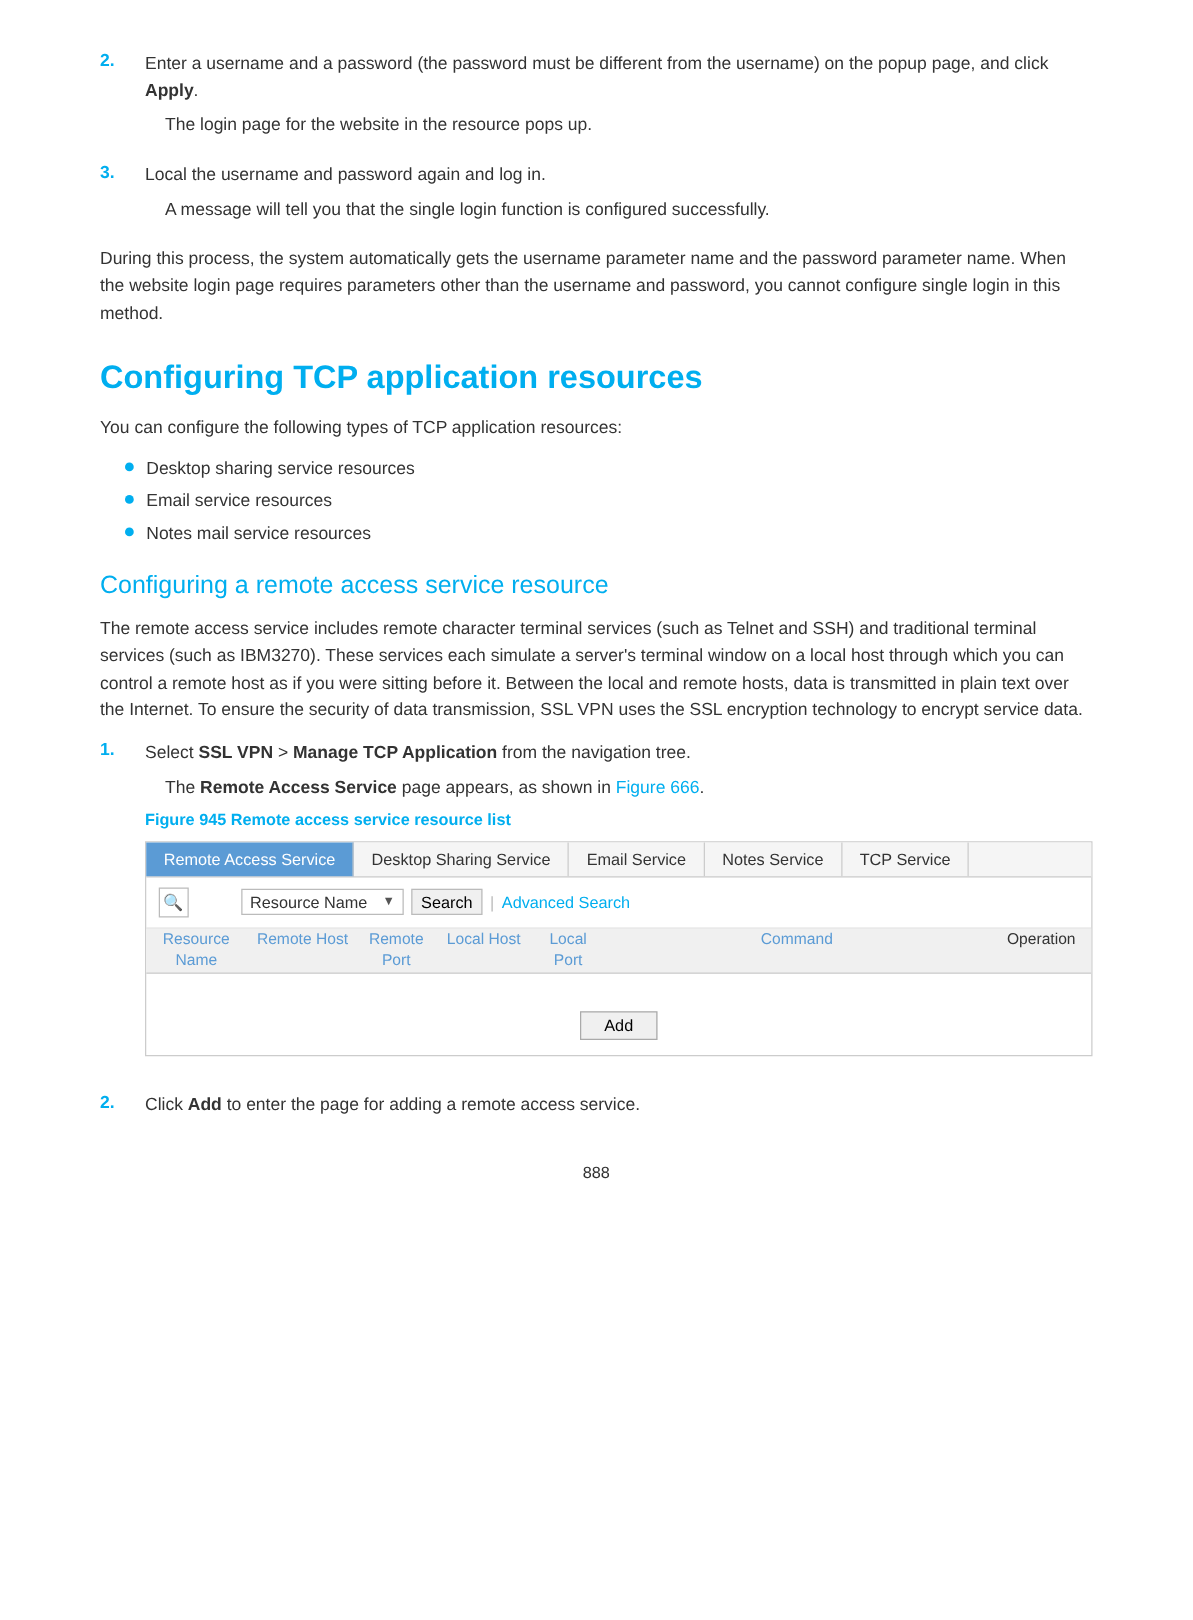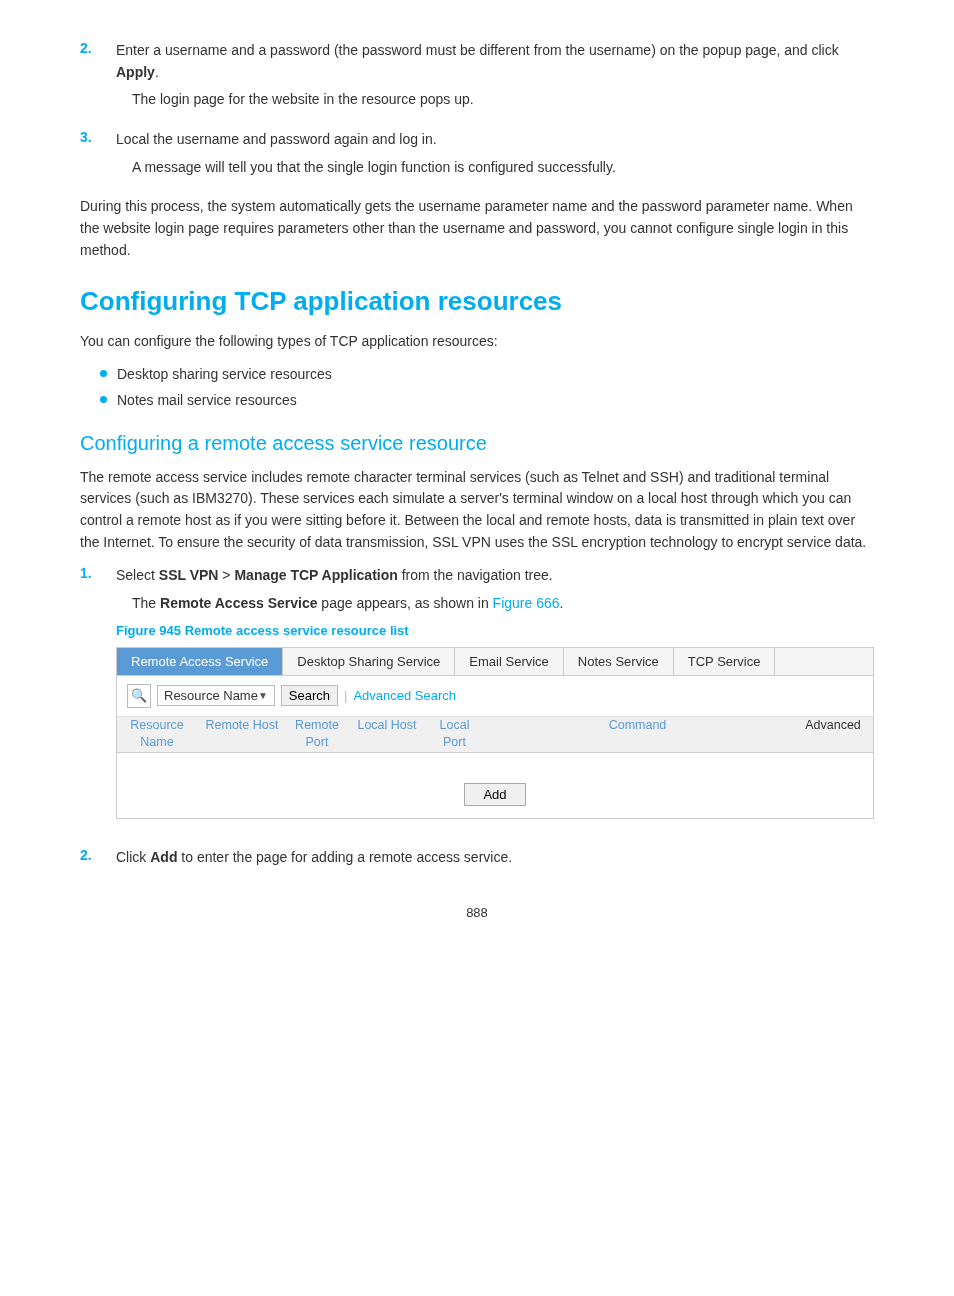--- a/index.html
+++ b/index.html
@@ -126,21 +126,22 @@
       font-size: 13px;
     }
     .search-dropdown {
       display: flex;
       align-items: center;
       border: 1px solid #bbb;
       background: #fff;
       padding: 2px 6px;
       font-size: 13px;
       cursor: pointer;
-      gap: 0;
+      gap: 12px;
+      margin-left: 36px;
     }
     .dropdown-arrow {
       font-size: 10px;
       color: #555;
     }
     .search-btn {
       border: 1px solid #bbb;
       background: #f0f0f0;
       padding: 2px 7px;
       font-size: 13px;
@@ -220,20 +221,24 @@
 <p class="note-para">During this process, the system automatically gets the username parameter name and the password parameter name. When the website login page requires parameters other than the username and password, you cannot configure single login in this method.</p>
 
 <h2 class="section-title">Configuring TCP application resources</h2>
 
 <p class="body-para">You can configure the following types of TCP application resources:</p>
 
 <ul class="bullet-list">
   <li>
     <span class="bullet-dot"></span>
     <span>Desktop sharing service resources</span>
+  </li>
+  <li>
+    <span class="bullet-dot"></span>
+    <span>Email service resources</span>
   </li>
   <li>
     <span class="bullet-dot"></span>
     <span>Notes mail service resources</span>
   </li>
 </ul>
 
 <h3 class="subsection-title">Configuring a remote access service resource</h3>
 
 <p class="body-para">The remote access service includes remote character terminal services (such as Telnet and SSH) and traditional terminal services (such as IBM3270). These services each simulate a server's terminal window on a local host through which you can control a remote host as if you were sitting before it. Between the local and remote hosts, data is transmitted in plain text over the Internet. To ensure the security of data transmission, SSL VPN uses the SSL encryption technology to encrypt service data.</p>
@@ -273,21 +278,21 @@
         <a class="advanced-link">Advanced Search</a>
       </div>
 
       <div class="tbl-header">
         <div class="tbl-col col-resource-name">Resource<br>Name</div>
         <div class="tbl-col col-remote-host">Remote Host</div>
         <div class="tbl-col col-remote-port">Remote<br>Port</div>
         <div class="tbl-col col-local-host">Local Host</div>
         <div class="tbl-col col-local-port">Local<br>Port</div>
         <div class="tbl-col col-command">Command</div>
-        <div class="tbl-col col-operation">Advanced</div>
+        <div class="tbl-col col-operation">Operation</div>
       </div>
 
       <div style="height: 18px;"></div>
 
       <div class="add-row">
         <button class="add-btn">Add</button>
       </div>
     </div>
   </div>
 </div>

